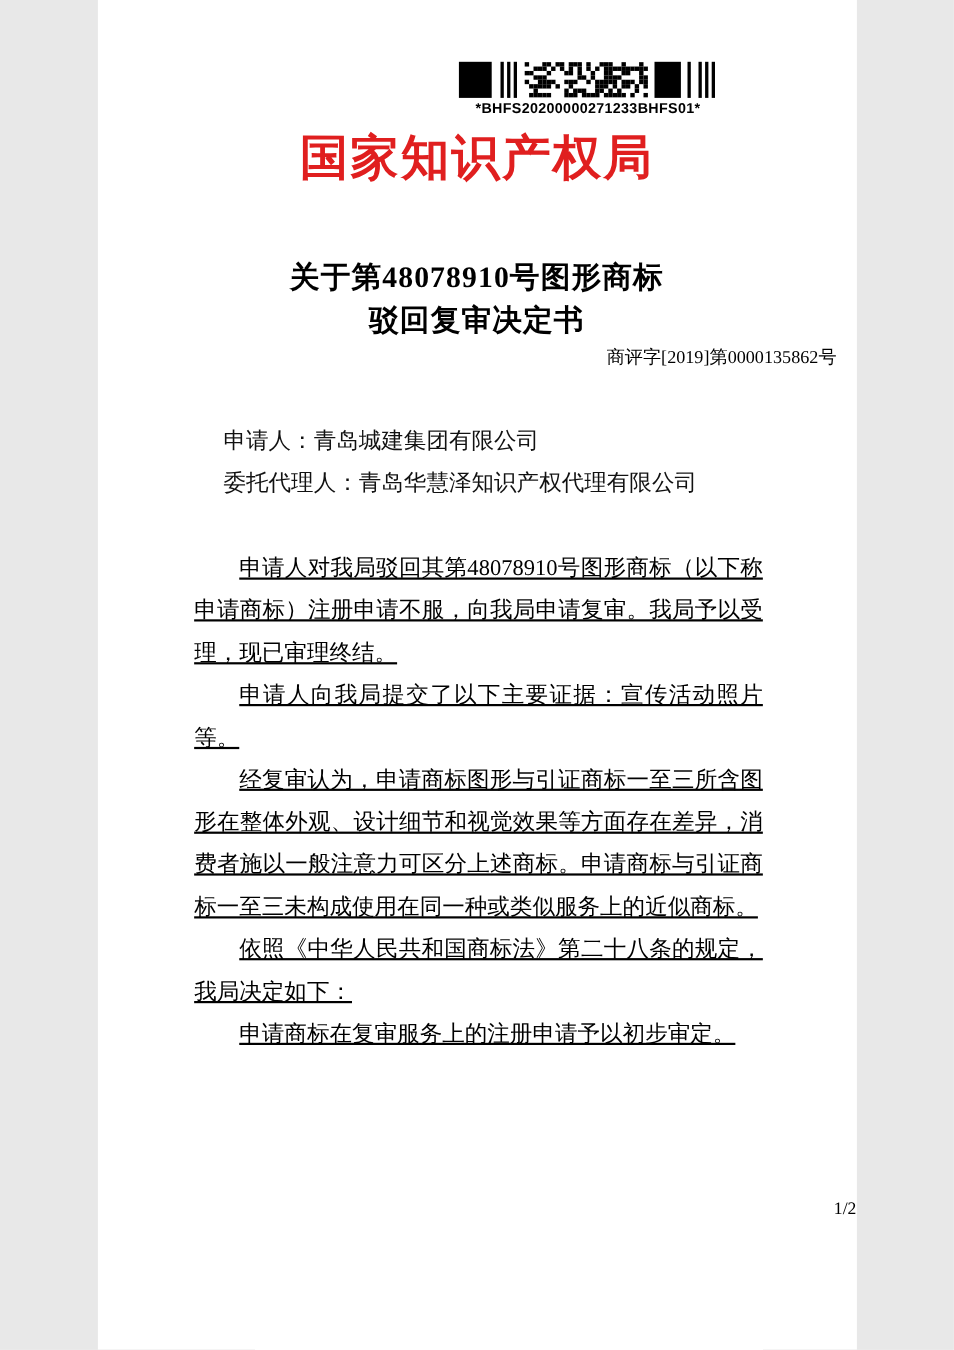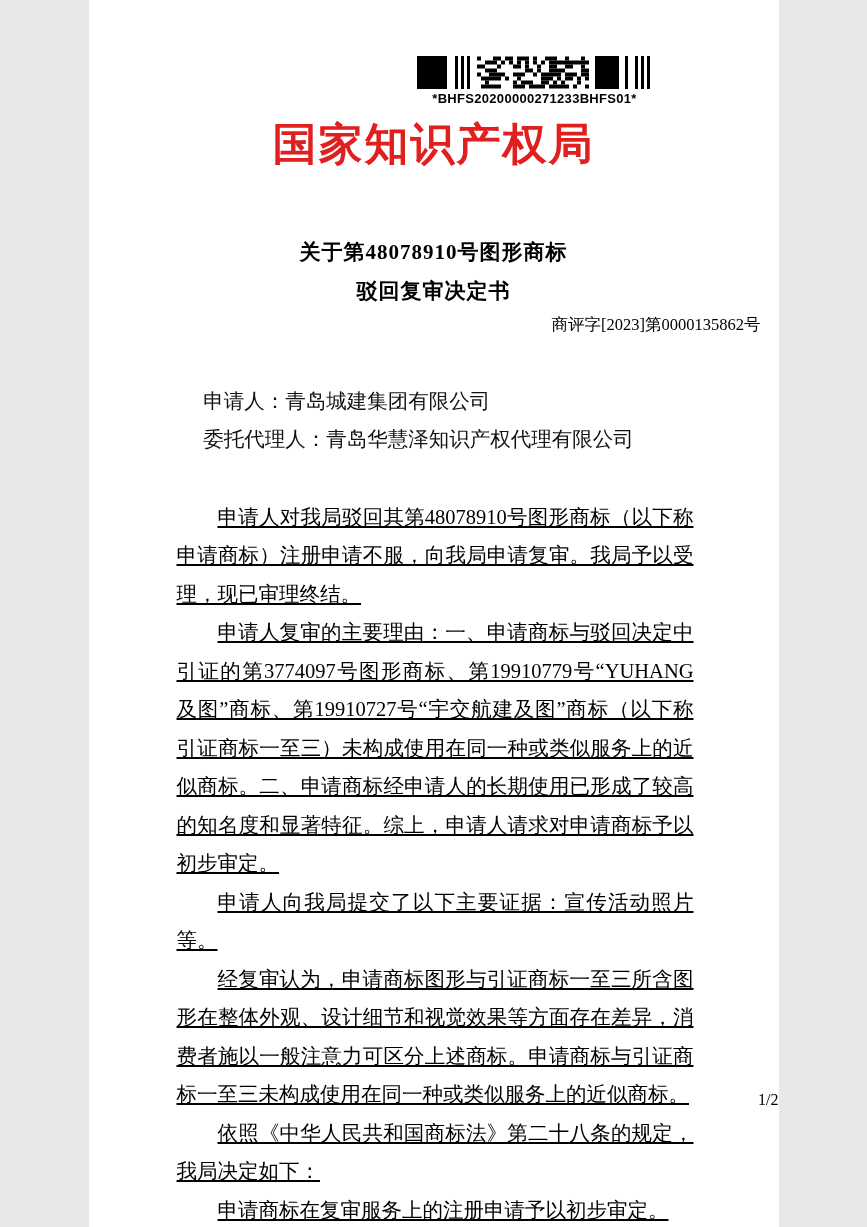--- a/index.html
+++ b/index.html
@@ -38,21 +38,21 @@
     font-weight:bold;
     font-size:44px;
     letter-spacing:2px;
     line-height:1.2;
   }
   
   .doc-title {
     margin-top:62px;
     text-align:center;
     font-weight:bold;
-    font-size:21px;
+    font-size:27px;
     line-height:39px;
     letter-spacing:1px;
     color:#000000;
   }
   
   .ref-line {
     margin-top:3px;
     padding-right:18px;
     text-align:right;
     font-size:16.5px;
@@ -228,30 +228,29 @@
     <div class="barcode-text">*BHFS20200000271233BHFS01*</div>
   </div>
 
   <h1 class="agency-title" style="color: rgb(224, 31, 31);">国家知识产权局</h1>
 
   <div class="doc-title">
     <div>关于第48078910号图形商标</div>
     <div>驳回复审决定书</div>
   </div>
 
-  <div class="ref-line">商评字[2023]第0000135862号</div>
+  <div class="ref-line">商评字[2019]第0000135862号</div>
 
   <div class="party-block">
     <div class="party-line">申请人：青岛城建集团有限公司</div>
     <div class="party-line">委托代理人：青岛华慧泽知识产权代理有限公司</div>
   </div>
 
   <div class="body-block">
       <p>申请人对我局驳回其第48078910号图形商标（以下称申请商标）注册申请不服，向我局申请复审。我局予以受理，现已审理终结。</p>
-      <p>申请人复审的主要理由：一、申请商标与驳回决定中引证的第3774097号图形商标、第19910779号“YUHANG及图”商标、第19910727号“宇交航建及图”商标（以下称引证商标一至三）未构成使用在同一种或类似服务上的近似商标。二、申请商标经申请人的长期使用已形成了较高的知名度和显著特征。综上，申请人请求对申请商标予以初步审定。</p>
       <p>申请人向我局提交了以下主要证据：宣传活动照片等。</p>
       <p>经复审认为，申请商标图形与引证商标一至三所含图形在整体外观、设计细节和视觉效果等方面存在差异，消费者施以一般注意力可区分上述商标。申请商标与引证商标一至三未构成使用在同一种或类似服务上的近似商标。</p>
       <p>依照《中华人民共和国商标法》第二十八条的规定，我局决定如下：</p>
       <p>申请商标在复审服务上的注册申请予以初步审定。</p>
     </div>
 
   <div class="footer">1/2</div>
 
 </div>
 

